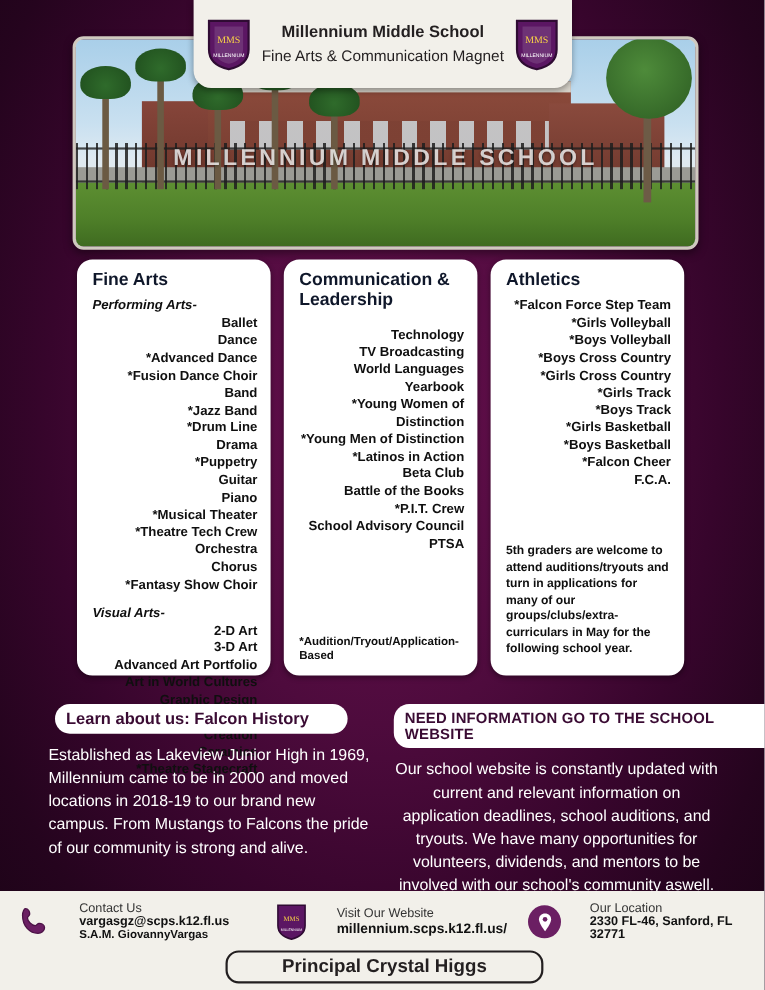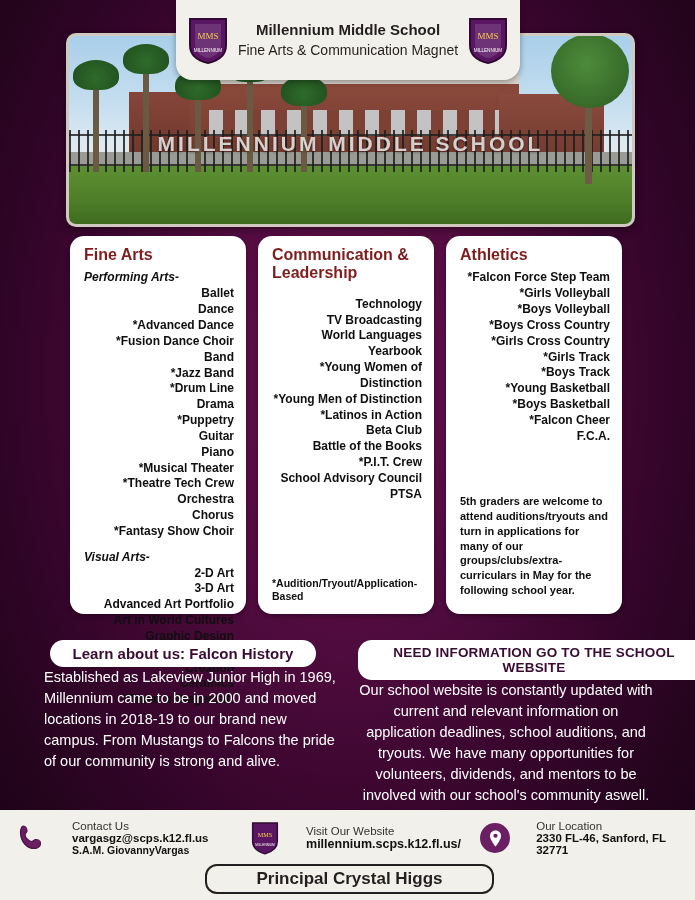--- a/index.html
+++ b/index.html
@@ -149,21 +149,21 @@
     height: 378px;
     box-sizing: border-box;
     position: relative;
     box-shadow: 0 2px 5px rgba(0,0,0,.35);
   }
   .card h2 {
     margin: 0 0 6px 0;
     font-size: 16px;
     font-weight: bold;
     line-height: 1.15;
-    color: #7f1d1d;
+    color: #0f172a;
   }
   .sub-head {
     font-size: 12px;
     font-weight: bold;
     font-style: italic;
     margin: 2px 0 2px 0;
   }
   .item {
     font-size: 12px;
     font-weight: bold;
@@ -193,24 +193,24 @@
     top: 640px;
     width: 610px;
     display: flex;
     gap: 18px;
   }
   .lower-col { width: 296px; }
   .pill {
     background: #ffffff;
     color: #3a0b33;
     border-radius: 14px;
-    text-align: center;
     font-weight: bold;
     padding: 5px 10px;
     box-sizing: border-box;
+    margin-bottom: 10px;
   }
   .pill.left  { font-size: 15px; width: 266px; margin-left: 6px; }
   .pill.right { font-size: 13.5px; width: 352px; letter-spacing:.2px; }
   .body-text {
     font-size: 14.5px;
     line-height: 1.45;
     color: #ffffff;
   }
   .body-text.left { text-align: left; }
   .body-text.right { text-align: center; }
@@ -360,21 +360,21 @@
 
   <div class="card">
     <h2>Athletics</h2>
     <div class="item">*Falcon Force Step Team</div>
     <div class="item">*Girls Volleyball</div>
     <div class="item">*Boys Volleyball</div>
     <div class="item">*Boys Cross Country</div>
     <div class="item">*Girls Cross Country</div>
     <div class="item">*Girls Track</div>
     <div class="item">*Boys Track</div>
-    <div class="item">*Young Basketball</div>
+    <div class="item">*Girls Basketball</div>
     <div class="item">*Boys Basketball</div>
     <div class="item">*Falcon Cheer</div>
     <div class="item">F.C.A.</div>
     <div class="note athletics">5th graders are welcome to attend auditions/tryouts and turn in applications for many of our groups/clubs/extra-curriculars in May for the following school year.</div>
   </div>
 </div>
 
 <div class="lower">
   <div class="lower-col">
     <div class="pill left">Learn about us: Falcon History</div>

